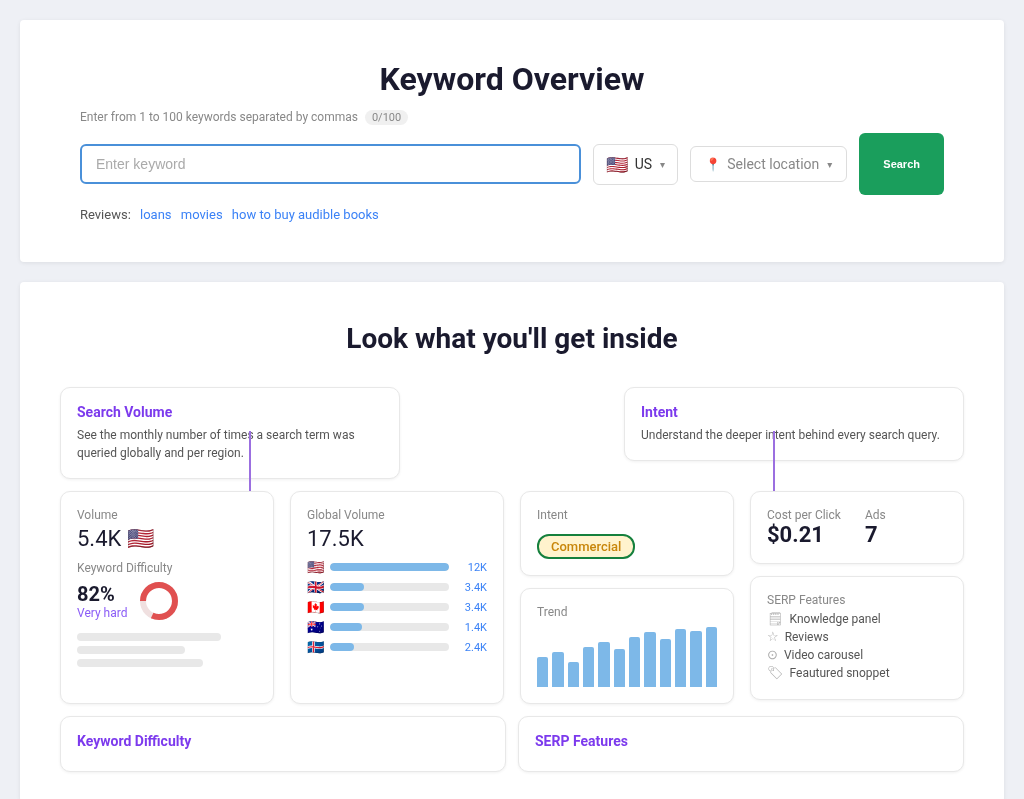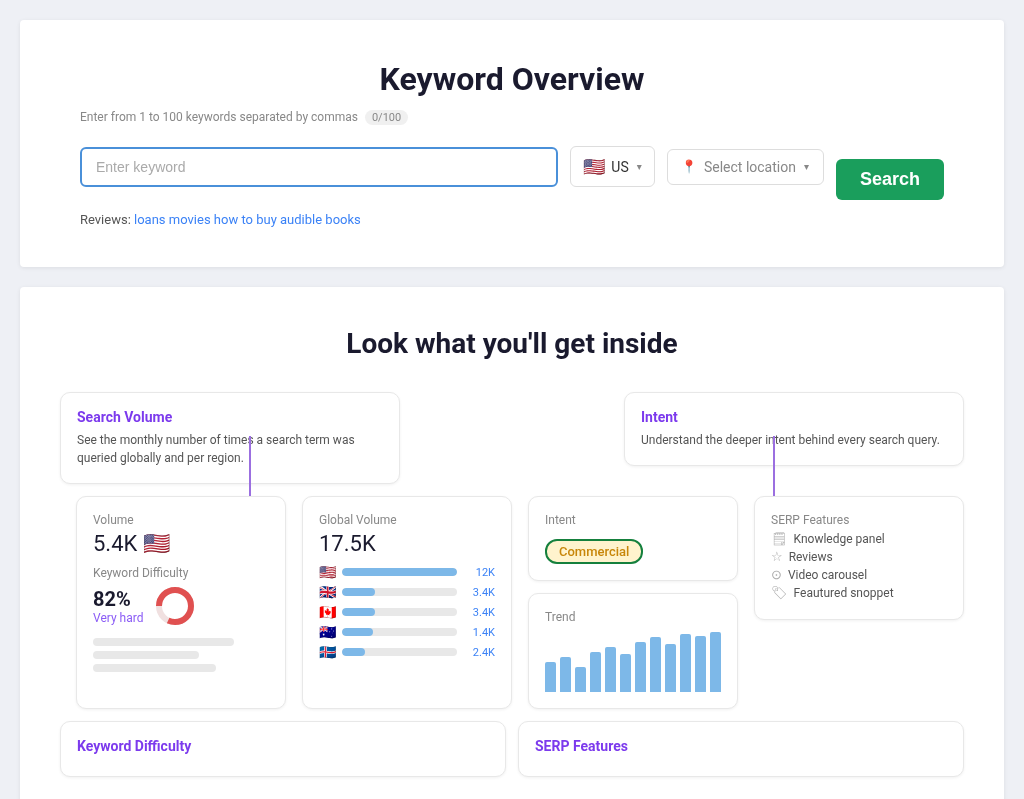--- a/index.html
+++ b/index.html
@@ -86,52 +86,50 @@
       background: #fff;
       color: #888;
       white-space: nowrap;
     }
     .location-icon { font-size: 13px; color: #aaa; }
     .search-btn {
       background: #1a9e5c;
       color: #fff;
       border: none;
       border-radius: 6px;
-      padding: 10px 24px;
-      font-size: 18px;
+      padding: 25px 24px;
+      font-size: 11px;
       font-weight: 600;
       cursor: pointer;
       white-space: nowrap;
-      margin-top: 26px;
     }
     .examples-row {
       margin-top: 12px;
       font-size: 13px;
       color: #555;
     }
     .examples-row a {
       color: #3b82f6;
       text-decoration: none;
-      margin-left: 0;
+      margin-left: 6px;
     }
 
     
     .section-title {
       text-align: center;
       font-size: 28px;
       font-weight: 700;
       color: #1a1a2e;
       margin-bottom: 32px;
     }
     .preview-grid {
       display: grid;
       grid-template-columns: 1fr 1fr 1fr 1fr;
       gap: 16px;
       position: relative;
-      margin-left: 16px;
     }
     .info-card {
       background: #fff;
       border: 1px solid #e8e8e8;
       border-radius: 10px;
       padding: 16px;
       box-shadow: 0 1px 3px rgba(0,0,0,0.06);
     }
     .info-card-label {
       font-size: 12px;
@@ -437,20 +435,32 @@
           <div class="trend-bar" style="height:48px"></div>
           <div class="trend-bar" style="height:58px"></div>
           <div class="trend-bar" style="height:56px"></div>
           <div class="trend-bar" style="height:60px"></div>
         </div>
       </div>
     </div>
 
     <div style="display:flex;flex-direction:column;gap:12px;">
       <div class="info-card">
+        <div class="cpc-row">
+          <div class="cpc-item">
+            <div class="cpc-label">Cost per Click</div>
+            <div class="cpc-value">$0.21</div>
+          </div>
+          <div class="cpc-item">
+            <div class="cpc-label">Ads</div>
+            <div class="cpc-value">7</div>
+          </div>
+        </div>
+      </div>
+      <div class="info-card">
         <div class="info-card-label">SERP Features</div>
         <div class="serp-feature-item">
           <span class="serp-icon">🗒</span>
           <span>Knowledge panel</span>
         </div>
         <div class="serp-feature-item">
           <span class="serp-icon">☆</span>
           <span>Reviews</span>
         </div>
         <div class="serp-feature-item">

